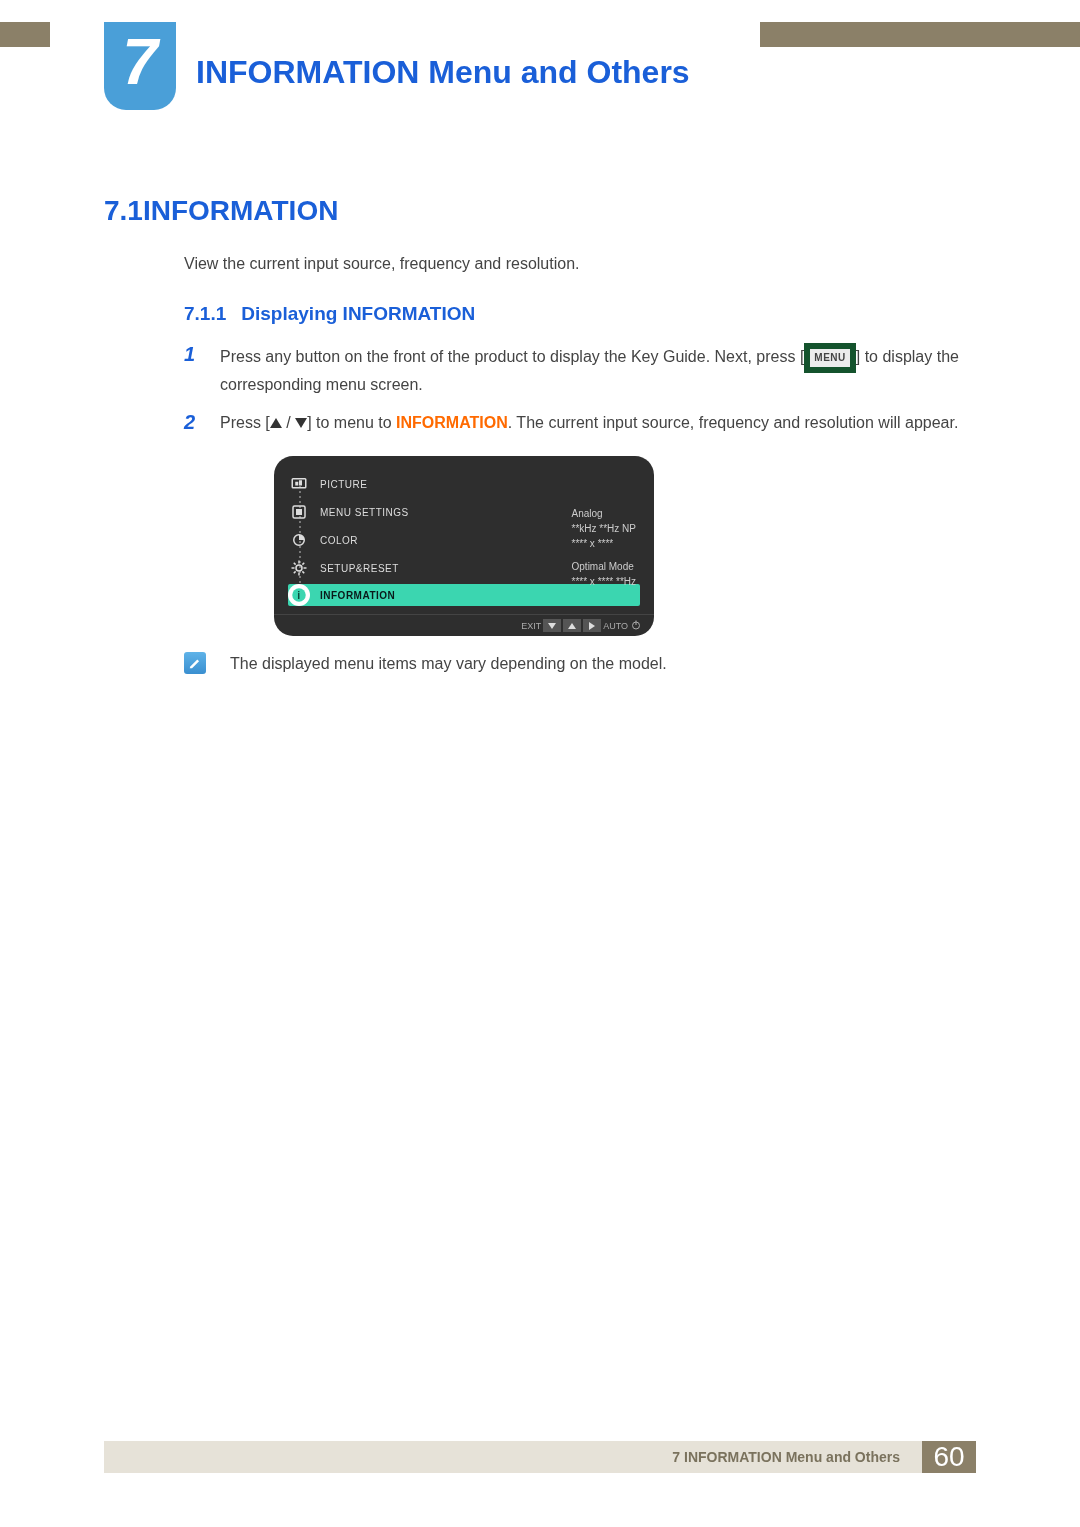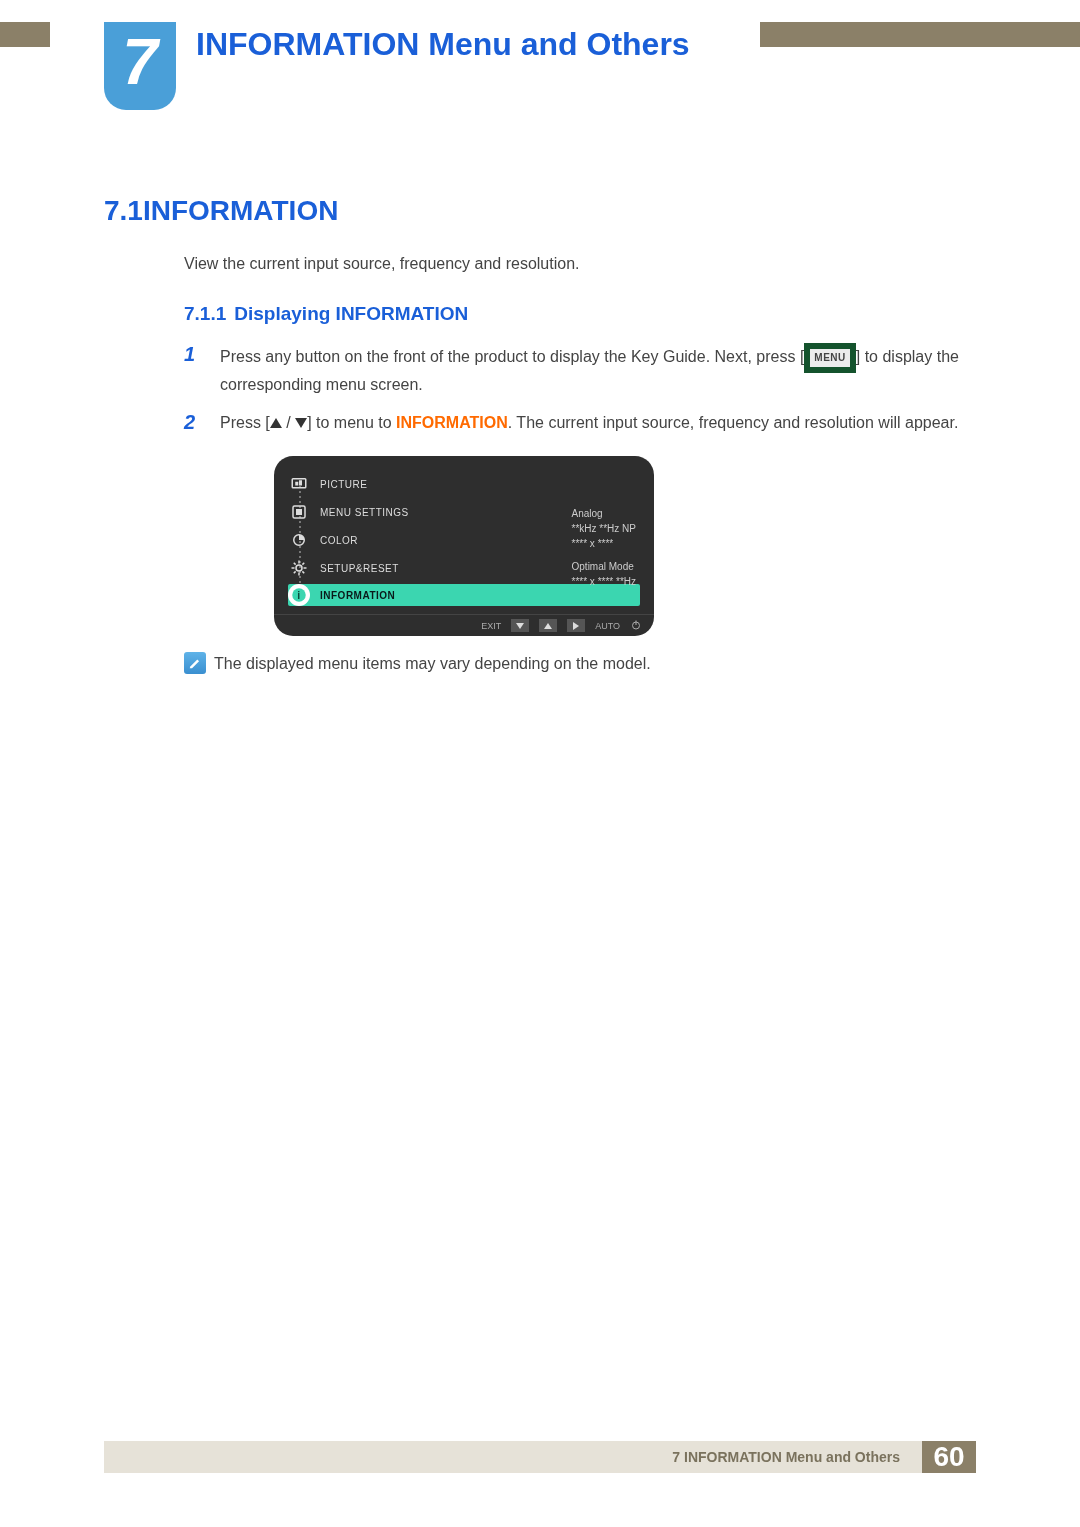--- a/index.html
+++ b/index.html
@@ -32,38 +32,38 @@
     color: #fff;
     font-size: 64px;
     font-weight: bold;
     text-align: center;
     line-height: 80px;
     font-style: italic;
   }
   .chapter-title {
     position: absolute;
     left: 196px;
-    top: 26px;
+    top: 54px;
     font-size: 32px;
     font-weight: bold;
     color: #1a5fd8;
     font-family: Arial, sans-serif;
   }
   
   .content {
     position: absolute;
     top: 195px;
     left: 104px;
     right: 104px;
   }
   .sec-row { display: flex; margin-bottom: 28px; }
   .sec-num { color: #1a5fd8; font-size: 28px; font-weight: bold; flex: 0 0 auto; }
   .sec-title { color: #1a5fd8; font-size: 28px; font-weight: bold; }
   .intro { margin-left: 80px; font-size: 16px; color: #444; margin-bottom: 30px; }
-  .subsec-row { margin-left: 80px; display: flex; gap: 8px; margin-bottom: 18px; }
+  .subsec-row { margin-left: 80px; display: flex; gap: 15px; margin-bottom: 18px; }
   .subsec-num { color: #1a5fd8; font-size: 19px; font-weight: bold; }
   .subsec-title { color: #1a5fd8; font-size: 19px; font-weight: bold; }
   .step { margin-left: 80px; display: flex; gap: 20px; margin-bottom: 14px; }
   .step-num { color: #1a5fd8; font-size: 20px; font-style: italic; font-weight: bold; flex: 0 0 16px; }
   .step-text { font-size: 16px; line-height: 1.55; color: #444; flex: 1; }
   .menu-btn {
     display: inline-block;
     background: #ececec;
     border: 6px solid #14532d;
     font-size: 10px;
@@ -125,37 +125,37 @@
     font-size: 10px;
     color: #ccc;
     line-height: 1.5;
   }
   .osd-bottom {
     margin-top: 8px;
     height: 22px;
     display: flex;
     justify-content: flex-end;
     align-items: center;
-    gap: 10px;
+    gap: 2px;
     padding: 0 12px;
     font-size: 9px;
     color: #aaa;
     border-top: 1px solid #444;
   }
   .osd-bottom .btn {
     width: 18px; height: 13px;
     background: #555;
     display: flex; align-items: center; justify-content: center;
   }
   .osd-bottom .tri-up-s { width:0;height:0;border-left:4px solid transparent;border-right:4px solid transparent;border-bottom:6px solid #ddd; }
   .osd-bottom .tri-down-s { width:0;height:0;border-left:4px solid transparent;border-right:4px solid transparent;border-top:6px solid #ddd; }
   .osd-bottom .enter { width:0;height:0;border-left:6px solid #ddd;border-top:4px solid transparent;border-bottom:4px solid transparent; }
 
   
-  .note-row { margin-left: 80px; display: flex; gap: 8px; align-items: flex-start; }
+  .note-row { margin-left: 80px; display: flex; gap: 24px; align-items: flex-start; }
   .note-icon {
     width: 22px; height: 22px;
     background: linear-gradient(#5fb3e8, #3a8fd0);
     border-radius: 3px;
     display: flex; align-items: center; justify-content: center;
     flex: 0 0 22px;
   }
   .note-icon svg { width: 14px; height: 14px; }
   .note-text { font-size: 16px; color: #444; line-height: 1.5; }
 
@@ -177,21 +177,21 @@
     padding-right: 22px;
     color: #7a725d;
     font-size: 14px;
     font-weight: bold;
   }
   .footer-page {
     width: 54px;
     background: #8b8068;
     color: #fff;
     font-size: 28px;
-    font-weight: bold;
+    font-weight: normal;
     display: flex;
     align-items: center;
     justify-content: center;
   }
 </style>
 </head>
 <body>
 
 <div class="top-bar left"></div>
 <div class="top-bar right"></div>

